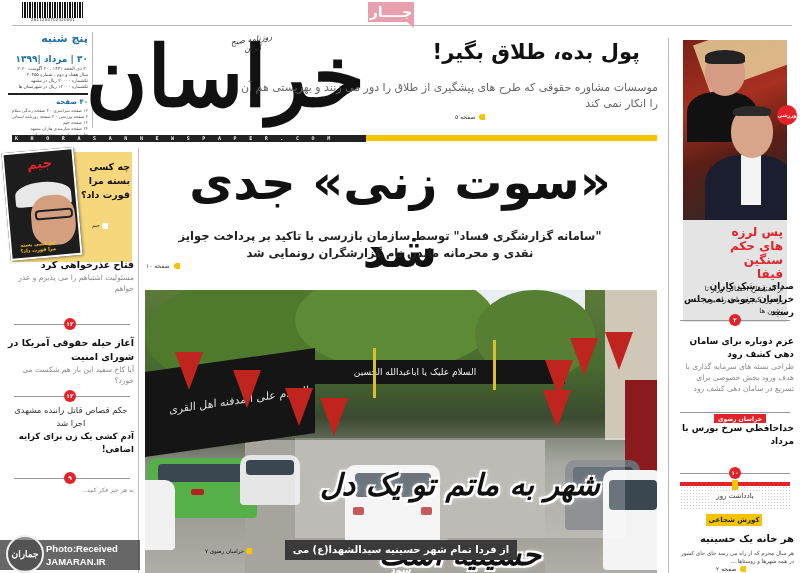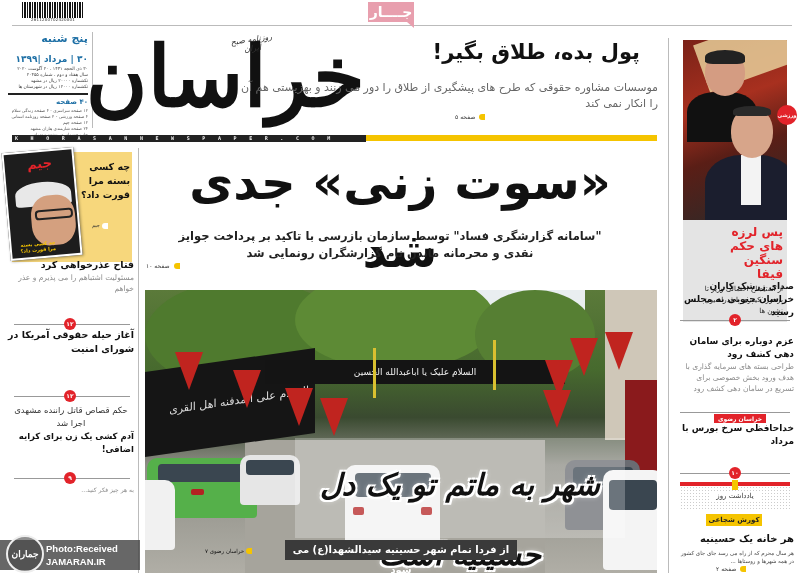--- a/index.html
+++ b/index.html
@@ -320,22 +320,23 @@
   <span>جیم</span>
 </div>
 
 <div class="abs lcol" dir="rtl" style="top:258px;">
   <div class="hd">فتاح عذرخواهی کرد</div>
   <div class="sub">مسئولیت اشتباهم را می پذیرم و عذر خواهم</div>
 </div>
 <div class="rule" style="left:14px; top:324px; width:116px;"></div>
 <div class="rnum" style="left:64px; top:318px;">۱۲</div>
 
-<div class="abs lcol" dir="rtl" style="top:328px;">
+<div class="abs lcol" dir="rtl" style="top:336px;">
   <div class="hd">آغاز حیله حقوقی آمریکا در شورای امنیت</div>
+  <div class="sub">آیا کاخ سفید این بار هم شکست می خورد؟</div>
 </div>
 <div class="rule" style="left:14px; top:396px; width:116px;"></div>
 <div class="rnum" style="left:64px; top:390px;">۱۲</div>
 
 <div class="abs lcol" dir="rtl" style="top:404px;">
   <div class="plain">حکم قصاص قاتل راننده مشهدی اجرا شد</div>
   <div class="hd" style="font-size:8.5px; line-height:13px;">آدم کشی یک زن برای کرایه اضافی!</div>
 </div>
 <div class="rule" style="left:14px; top:478px; width:116px;"></div>
 <div class="rnum" style="left:64px; top:472px;">۹</div>

